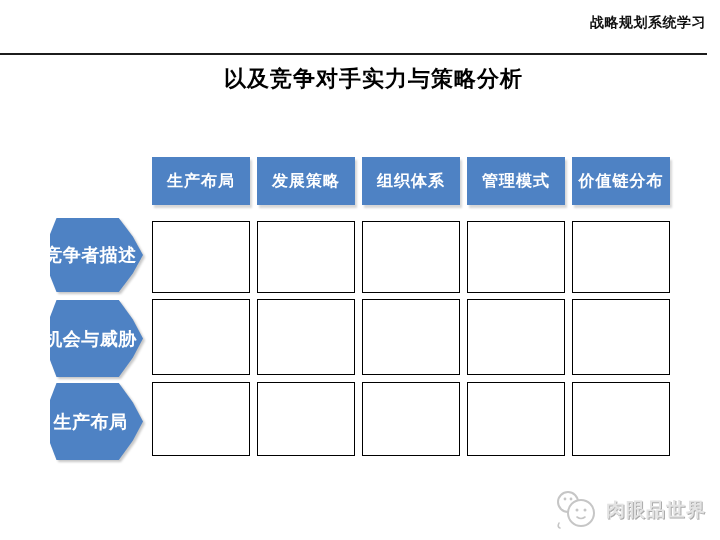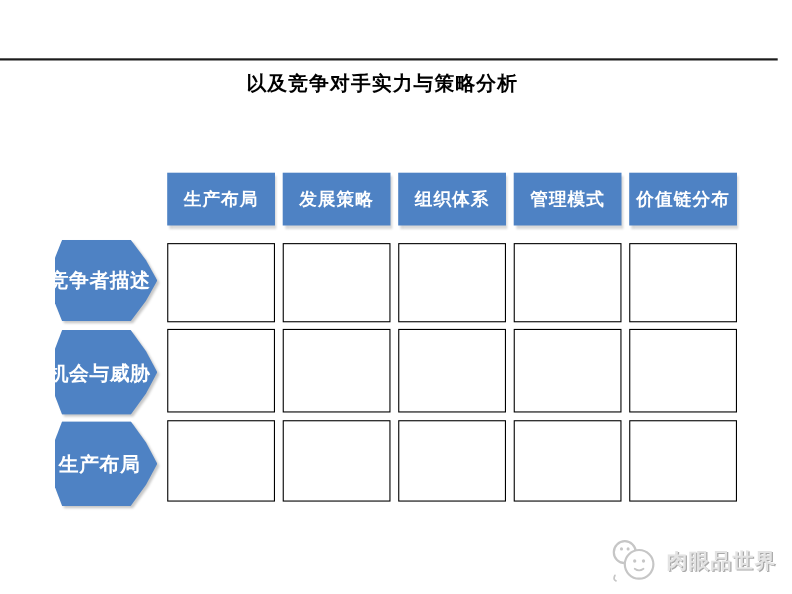--- a/index.html
+++ b/index.html
@@ -18,21 +18,21 @@
     position:absolute;top:14px;right:14px;
     font-size:14px;font-weight:bold;color:#111;
     letter-spacing:0.5px;
   }
   .top-rule{
     position:absolute;top:53px;left:0;
     width:707px;height:2px;background:#1c1c1c;
   }
   .title{
     position:absolute;top:64px;left:224px;margin:0;
-    font-size:18px;font-weight:bold;color:#000;
+    font-size:22px;font-weight:bold;color:#000;
     letter-spacing:1px;white-space:nowrap;
   }
   
   .colhead{
     position:absolute;top:157px;width:98px;height:48px;
     background:var(--blue);
     color:#ffffff;font-size:16px;font-weight:bold;letter-spacing:1px;
     display:flex;align-items:center;justify-content:center;
     box-shadow:2px 3px 2px rgba(0,0,0,0.16);
   }
@@ -73,20 +73,21 @@
     white-space:nowrap;
     text-align:center;
   }
   .wm-icon{display:block;}
 </style>
 </head>
 <body>
 
 <div class="slide">
 
+  <div class="top-label">战略规划系统学习</div>
   <div class="top-rule"></div>
 
   <h1 class="title">以及竞争对手实力与策略分析</h1>
 
   <div class="colhead c1">生产布局</div>
   <div class="colhead c2">发展策略</div>
   <div class="colhead c3">组织体系</div>
   <div class="colhead c4">管理模式</div>
   <div class="colhead c5">价值链分布</div>
 

